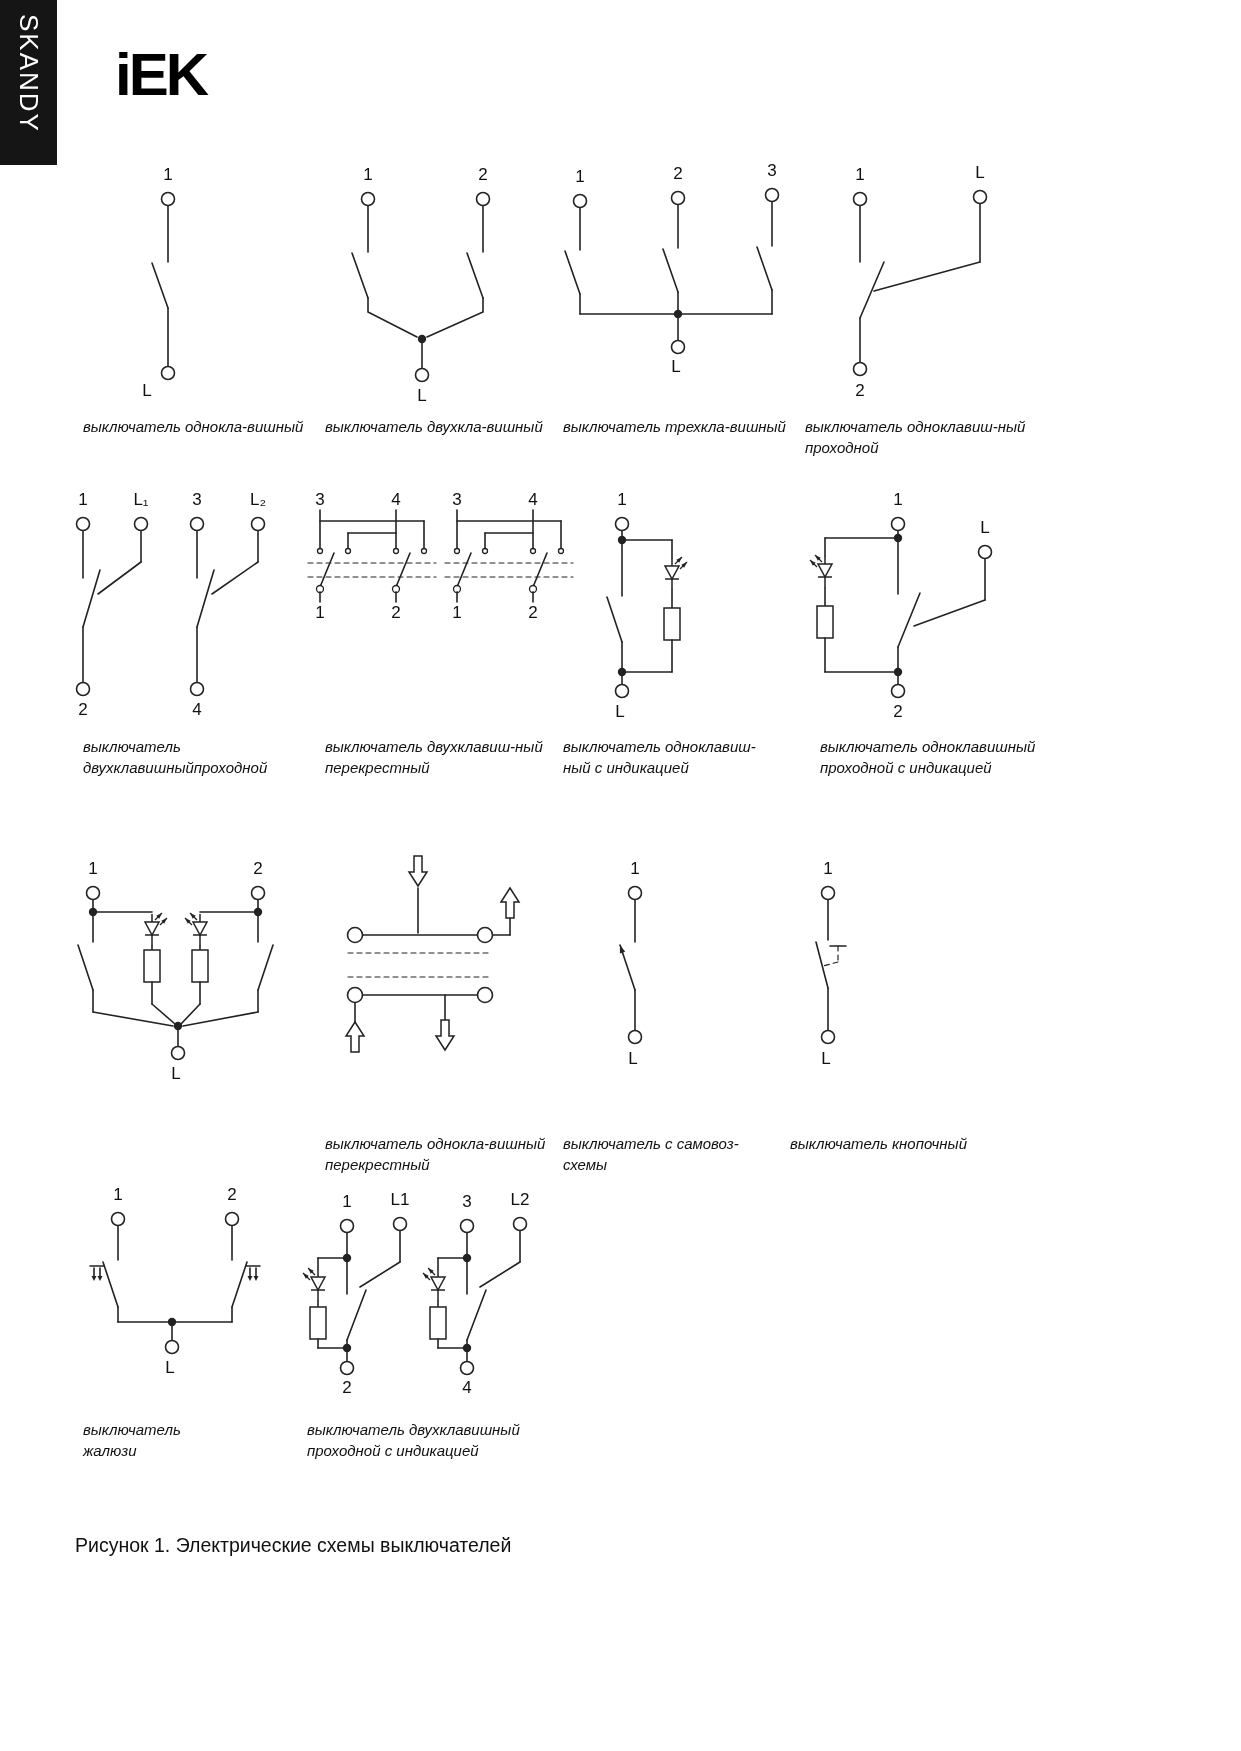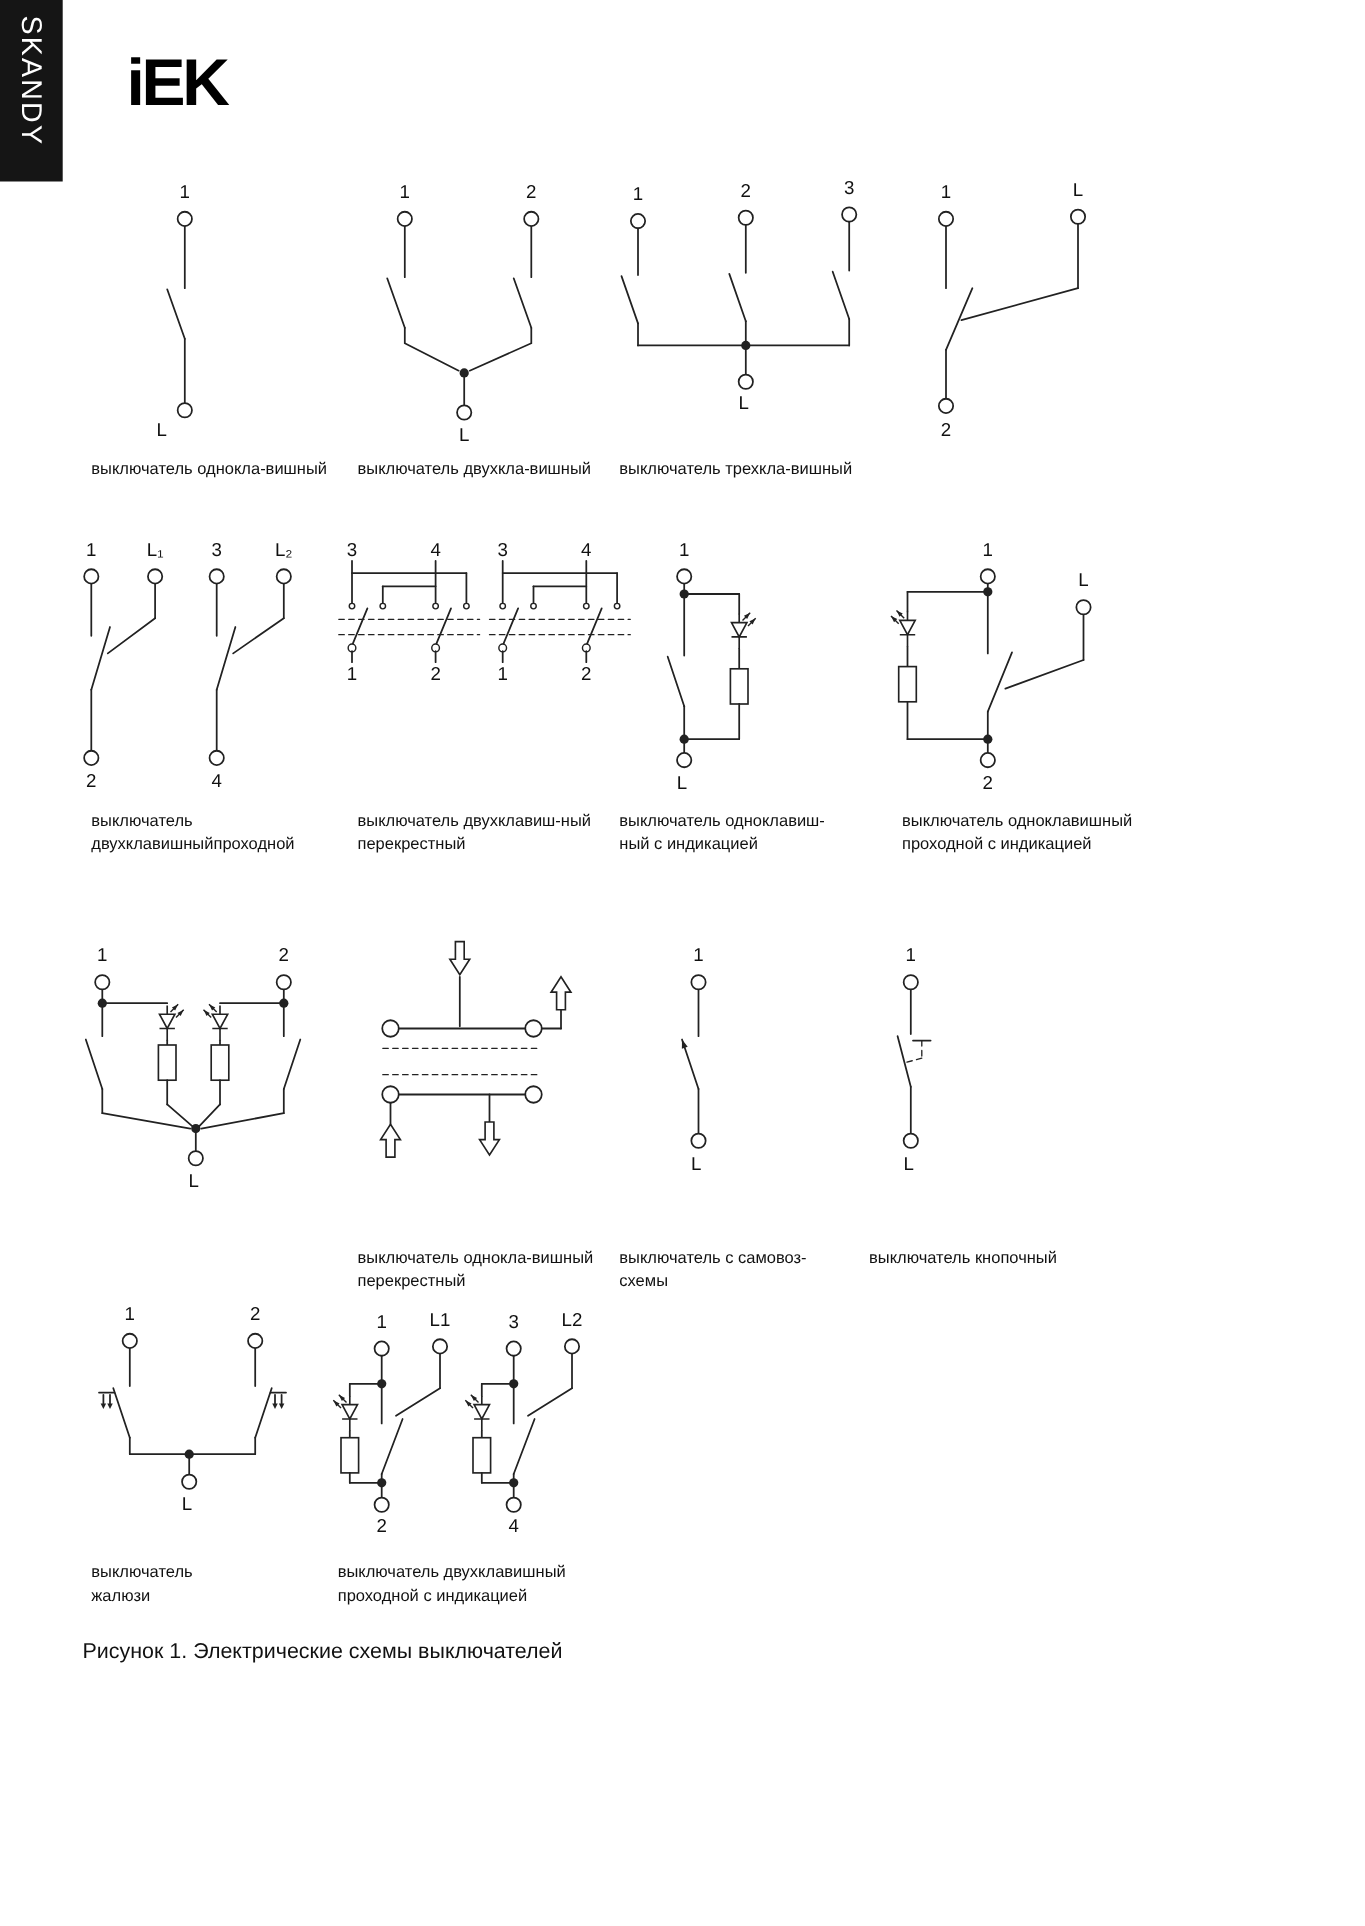--- a/index.html
+++ b/index.html
@@ -25,22 +25,23 @@
   .diag .dash { stroke-dasharray:5 4; stroke-width:1.2; }
   .diag .sc { fill:#fff; stroke:#222; stroke-width:1.3; }
   .diag .bigc { fill:#fff; stroke:#222; stroke-width:1.6; }
   .diag text {
     font-family:"Liberation Sans","DejaVu Sans",sans-serif; font-size:17px;
     fill:#111; text-anchor:middle; stroke:none;
   }
   .cap {
     position:absolute; font-size:15px; line-height:1.4; color:#111;
     white-space:pre-line;
+    font-style:italic;
   }
-  .figcap { position:absolute; font-size:19.5px; color:#111; }
+  .figcap { position:absolute; font-size:19.5px; color:#111;margin-top:44px; }
 </style>
 </head>
 <body>
 
 <div class="page">
 
   <svg width="0" height="0" style="position:absolute" aria-hidden="true">
     <defs>
       <g id="term">
           <circle r="6.5" fill="#fff" stroke="#222" stroke-width="1.6"></circle>
@@ -141,20 +142,22 @@
       <line x1="860" y1="318" x2="884" y2="262"></line>
       <line x1="860" y1="318" x2="860" y2="362"></line>
       <use href="#term" x="860" y="369"></use>
     </g>
     <text x="860" y="396">2</text>
   </svg>
 
   <div class="cap" style="left:83px;top:416px">выключатель однокла-вишный</div>
   <div class="cap" style="left:325px;top:416px">выключатель двухкла-вишный</div>
   <div class="cap" style="left:563px;top:416px">выключатель трехкла-вишный</div>
+  <div class="cap" style="left:805px;top:416px">выключатель одноклавиш-ный
+проходной</div>
 
   <svg class="diag" style="left:55px;top:485px" width="235" height="245" viewBox="55 485 235 245">
     <text x="83" y="505">1</text>
     <text x="141" y="505">L₁</text>
     <text x="197" y="505">3</text>
     <text x="258" y="505">L₂</text>
     <g>
       <use href="#term" x="83" y="524"></use>
         <use href="#term" x="141" y="524"></use>
       <use href="#term" x="197" y="524"></use>

